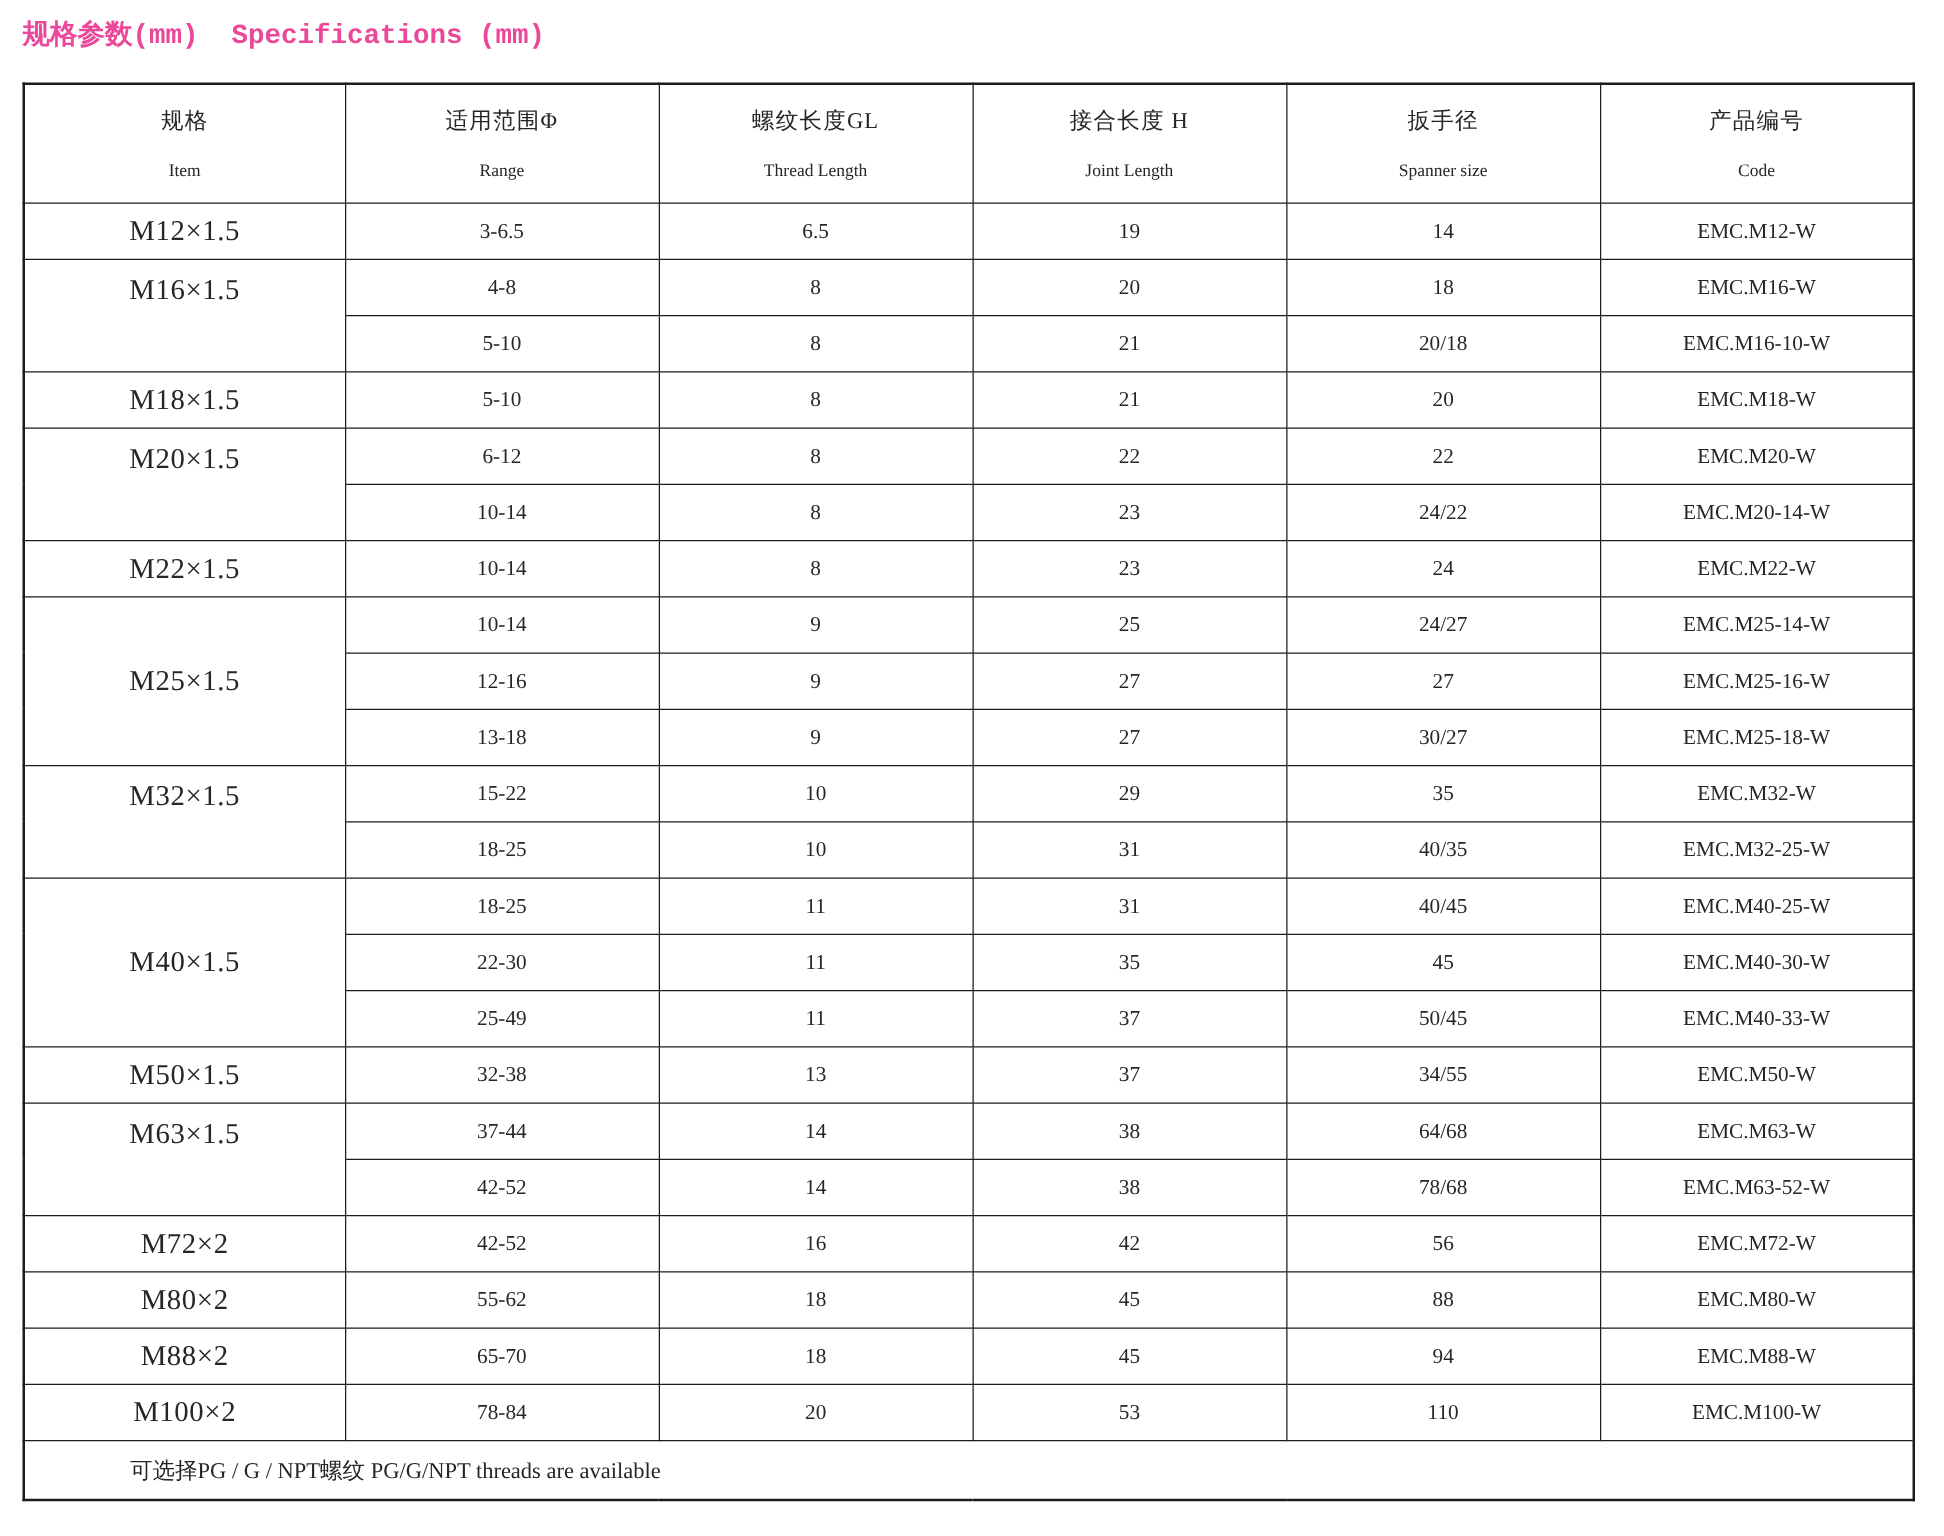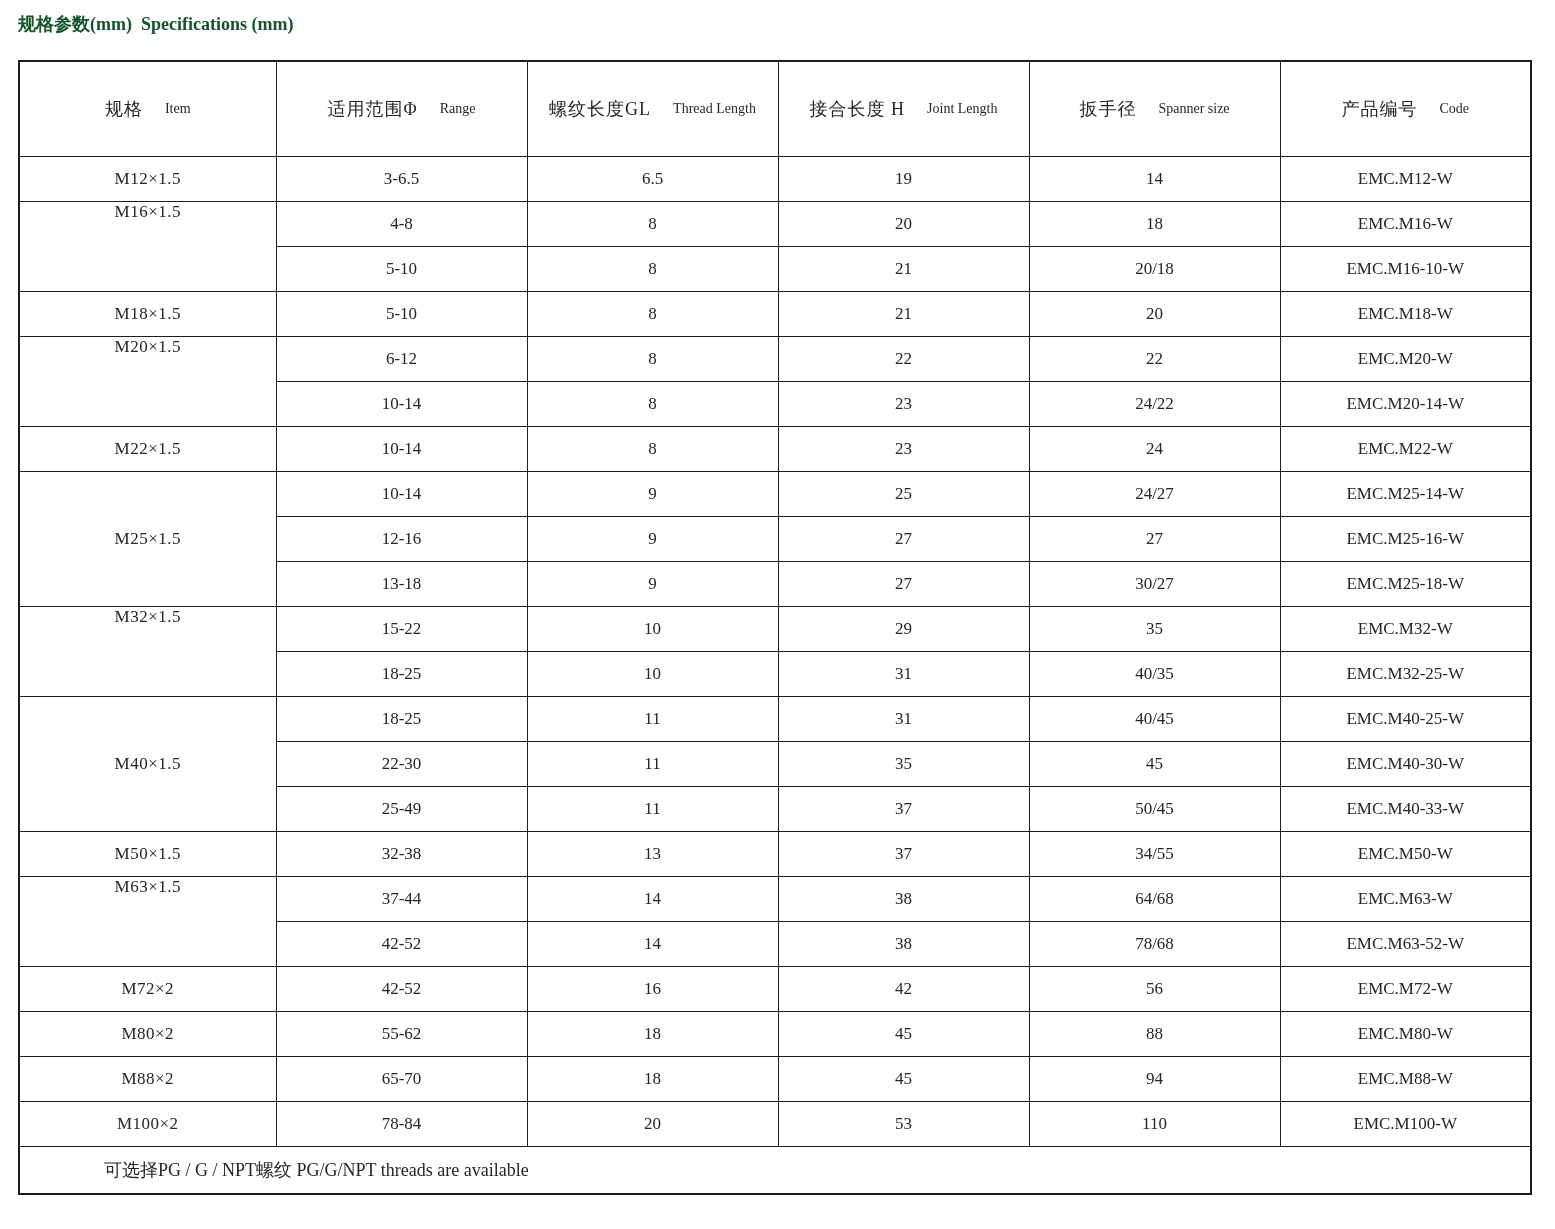--- a/index.html
+++ b/index.html
@@ -11,24 +11,24 @@
     width: 1555px;
     height: 1229px;
     font-family: "Liberation Serif", "DejaVu Serif", serif;
     color: #262626;
     overflow: hidden;
   }
   .page {
     padding: 12px 18px 0 18px;
   }
   .page-title {
-    font-family: Liberation Serif, serif;
+    font-family: Liberation Mono, monospace;
     font-weight: bold;
-    font-size: 18px;
-    color: #14532d;
+    font-size: 22px;
+    color: #ec4899;
     margin: 0 0 24px 0;
     white-space: pre;
   }
   table.spec {
     border-collapse: collapse;
     table-layout: fixed;
     width: 1512px;
     border: 2px solid #1c1c1c;
   }
   col.c1 { width: 257px; }
@@ -38,33 +38,34 @@
     border: 1px solid #1c1c1c;
     text-align: center;
     vertical-align: middle;
     padding: 0;
     overflow: hidden;
   }
   thead tr { height: 95px; }
   thead th { font-weight: normal; }
   .hwrap {
     display: flex;
-    flex-direction: row;
+    flex-direction: column;
     justify-content: center;
     align-items: center;
     height: 91px;
     gap: 22px;
   }
   .h-zh { font-size: 18px; letter-spacing: 1px; }
   .h-en { font-size: 14px; }
   tbody tr { height: 45px; }
   tbody td { font-size: 17px; }
-  td.item-cell { font-size: 17px; letter-spacing: 0.5px; }
+  td.item-cell { font-size: 23px; letter-spacing: 0.5px; }
   td.v-top {
     vertical-align: top;
+    padding-top: 11px;
   }
   tfoot tr { height: 48px; }
   tfoot td {
     text-align: left;
     padding-left: 84px;
     font-size: 18px;
   }
 </style>
 </head>
 <body>

